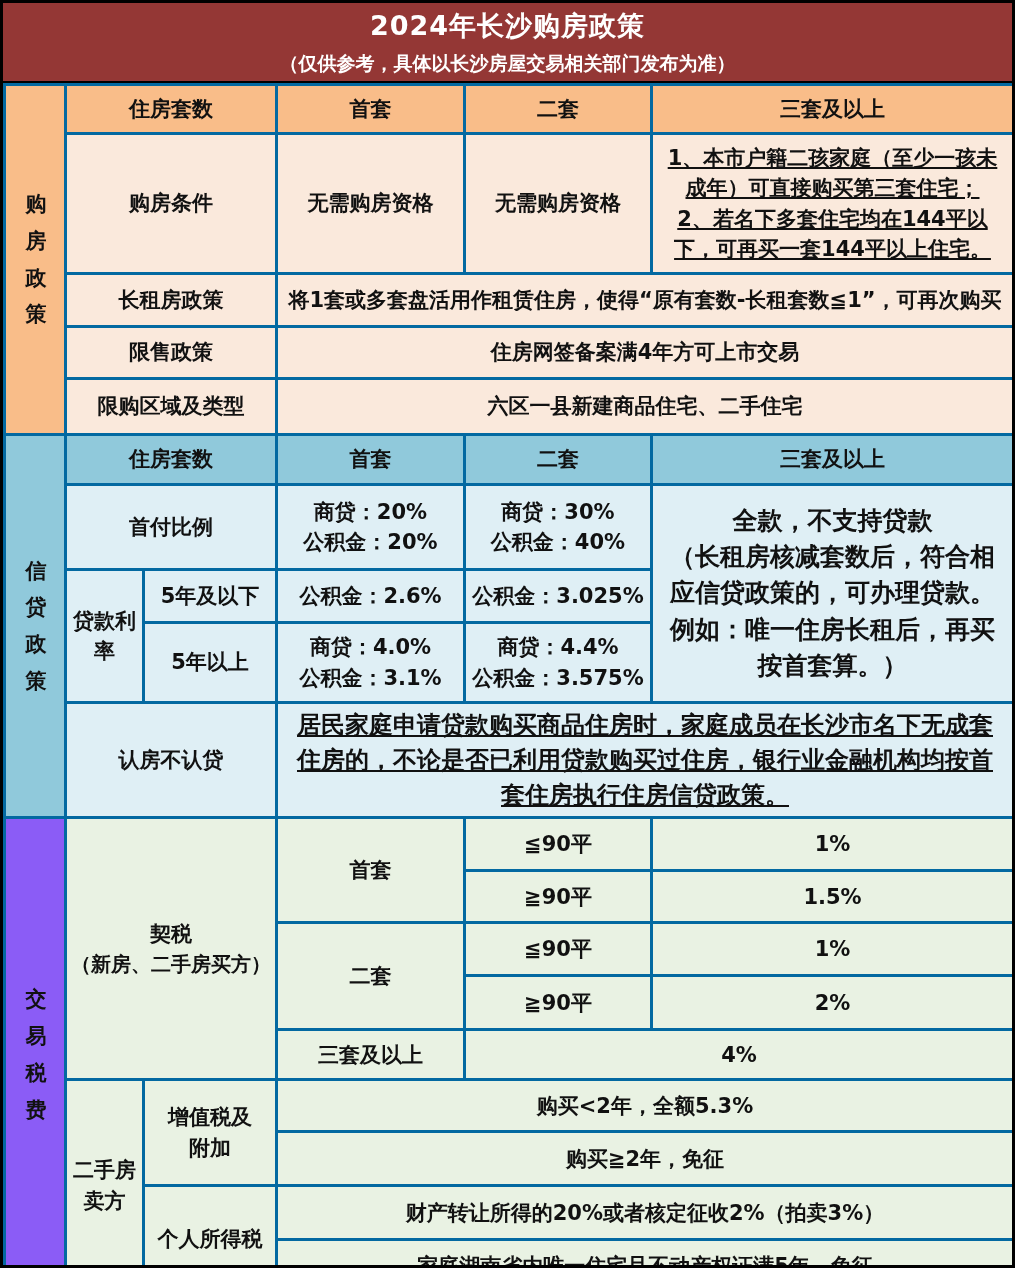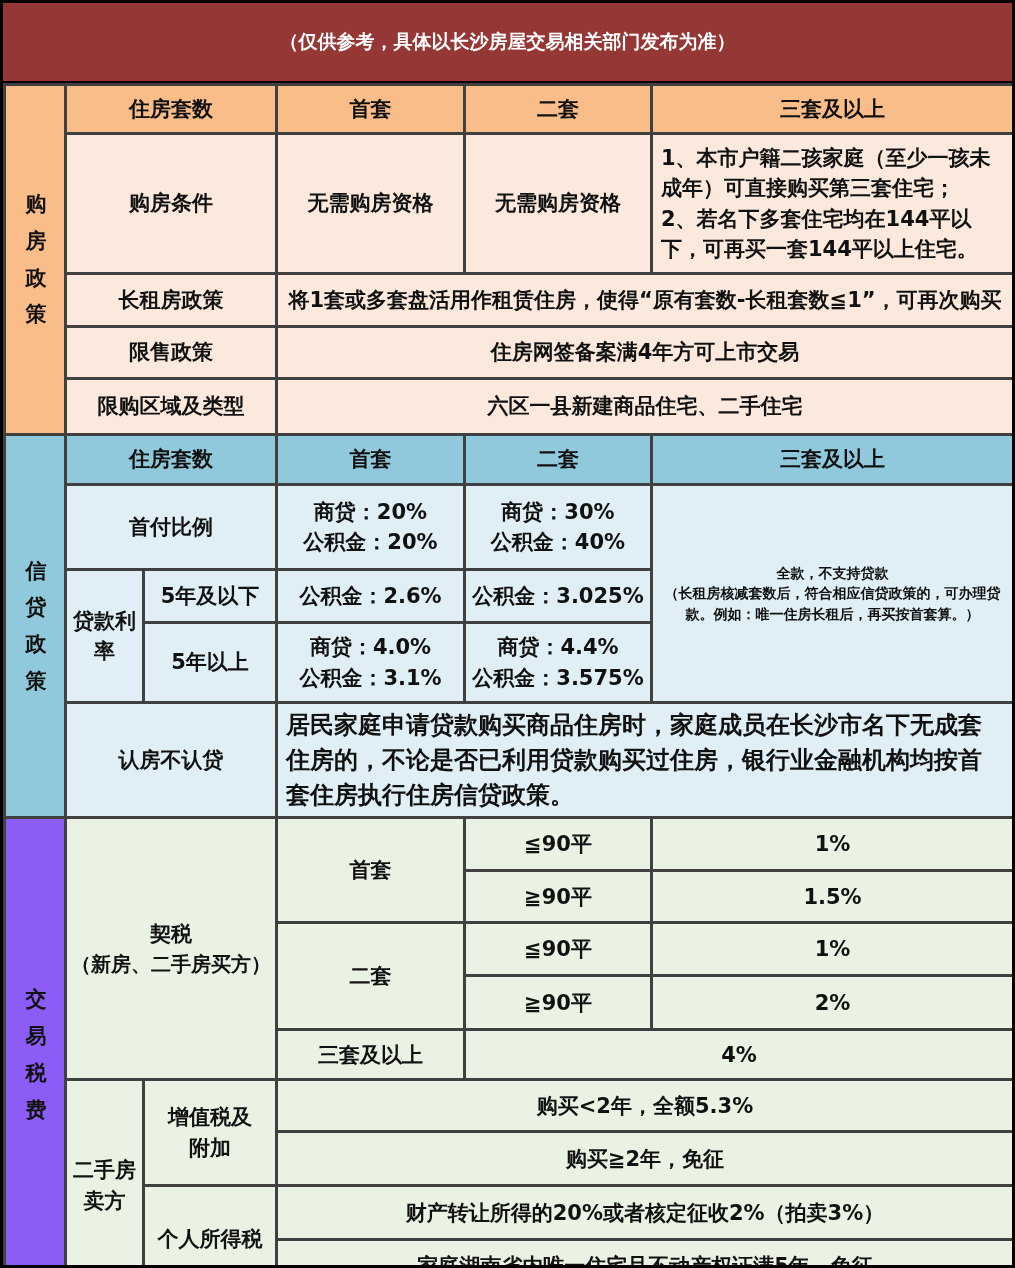--- a/index.html
+++ b/index.html
@@ -29,21 +29,21 @@
   }
   .banner .title { font-size: 27px; letter-spacing: 1px; }
   .banner .subtitle { font-size: 19px; }
 
   table.policy {
     border-collapse: collapse;
     table-layout: fixed;
     width: 1009px;
   }
   td {
-    border: 3px solid #404040;
+    border: 3px solid #0369a1;
     text-align: center;
     vertical-align: middle;
     font-size: 21px;
     padding: 2px 4px;
     overflow: hidden;
     line-height: 1.45;
   }
   
   .o-head { background: #F9BD89; }
   .o-cell { background: #FAE9DC; }
@@ -53,32 +53,33 @@
   .g-cell { background: #E9F2E3; }
 
   
   .vtext span {
     display: inline-block;
     width: 1.1em;
     line-height: 1.75;
     word-break: break-all;
     text-align: right;
   }
-  .left { text-align: left; padding: 4px 8px; }
+  .left { text-align: center; padding: 4px 8px; text-decoration: underline; }
   .small { font-size: 20px; }
-  .note { font-size: 14px; padding: 4px 6px; }
+  .note { font-size: 25px; padding: 4px 6px; }
   .wrapnarrow { display: inline-block; max-width: 92px; word-break: break-all; }
   .longtext { font-size: 24px; }
 </style>
 </head>
 <body>
 
 <div class="wrap">
 
   <div class="banner">
+    <div class="title">2024年长沙购房政策</div>
     <div class="subtitle">（仅供参考，具体以长沙房屋交易相关部门发布为准）</div>
   </div>
 
   <table class="policy">
     <colgroup>
       <col style="width:61px">
         <col style="width:78px">
         <col style="width:133px">
       <col style="width:188px">
         <col style="width:187px">

